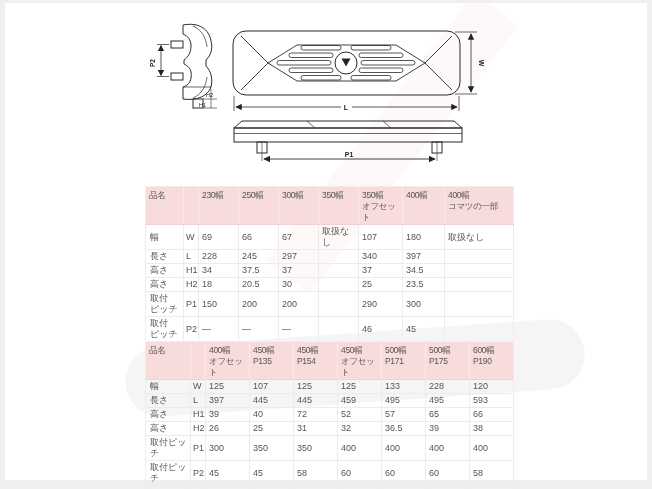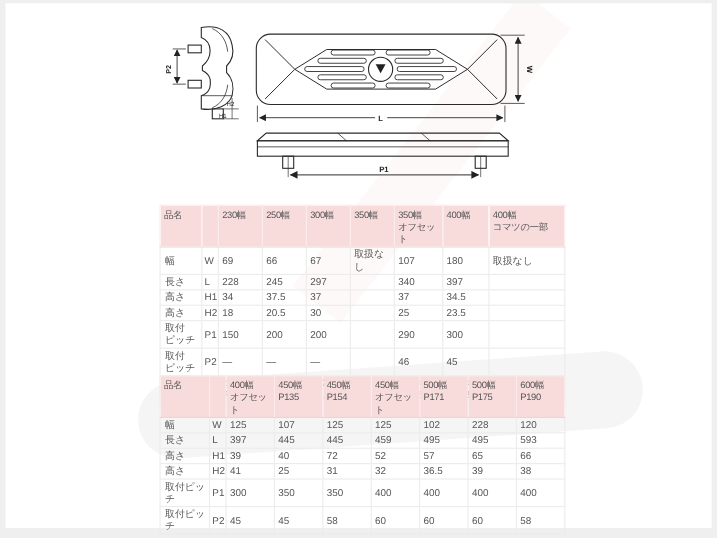--- a/index.html
+++ b/index.html
@@ -291,21 +291,21 @@
         </tr>
       </thead>
       <tbody>
         <tr>
           <td class="lbl">幅</td>
           <td class="sym">W</td>
           <td>125</td>
           <td>107</td>
           <td>125</td>
           <td>125</td>
-          <td>102</td>
+          <td>133</td>
           <td>228</td>
           <td>120</td>
         </tr>
         <tr>
           <td class="lbl">長さ</td>
           <td class="sym">L</td>
           <td>397</td>
           <td>445</td>
           <td>445</td>
           <td>459</td>
@@ -320,21 +320,21 @@
           <td>40</td>
           <td>72</td>
           <td>52</td>
           <td>57</td>
           <td>65</td>
           <td>66</td>
         </tr>
         <tr>
           <td class="lbl">高さ</td>
           <td class="sym">H2</td>
-          <td>41</td>
+          <td>26</td>
           <td>25</td>
           <td>31</td>
           <td>32</td>
           <td>36.5</td>
           <td>39</td>
           <td>38</td>
         </tr>
         <tr>
           <td class="lbl">取付ピッチ</td>
           <td class="sym">P1</td>

